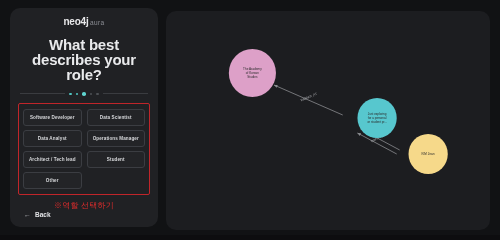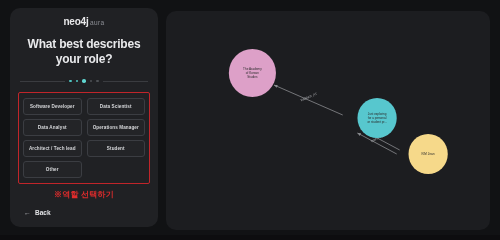--- a/index.html
+++ b/index.html
@@ -54,21 +54,21 @@
     font-weight: 400;
     font-size: 6.5px;
     margin-left: 1.5px;
     letter-spacing: .4px;
   }
 
   #question-title {
     margin-top: 9px;
     text-align: center;
     color: #e9eaec;
-    font-size: 12px;
+    font-size: 15px;
     font-weight: 700;
     line-height: 15px;
     letter-spacing: -.2px;
     padding: 0 6px;
   }
 
   
   #progress {
     margin-top: 10px;
     display: flex;
@@ -129,21 +129,21 @@
     text-align: center;
     cursor: pointer;
     white-space: nowrap;
   }
 
   #annotation-text {
     margin-top: 5px;
     text-align: center;
     color: #e02c2c;
     font-size: 8px;
-    font-weight: 700;
+    font-weight: 400;
     letter-spacing: .2px;
   }
 
   #back-row {
     margin-top: auto;
     display: flex;
     align-items: center;
     gap: 4px;
     padding: 0 0 4px 8px;
     height: 14px;

